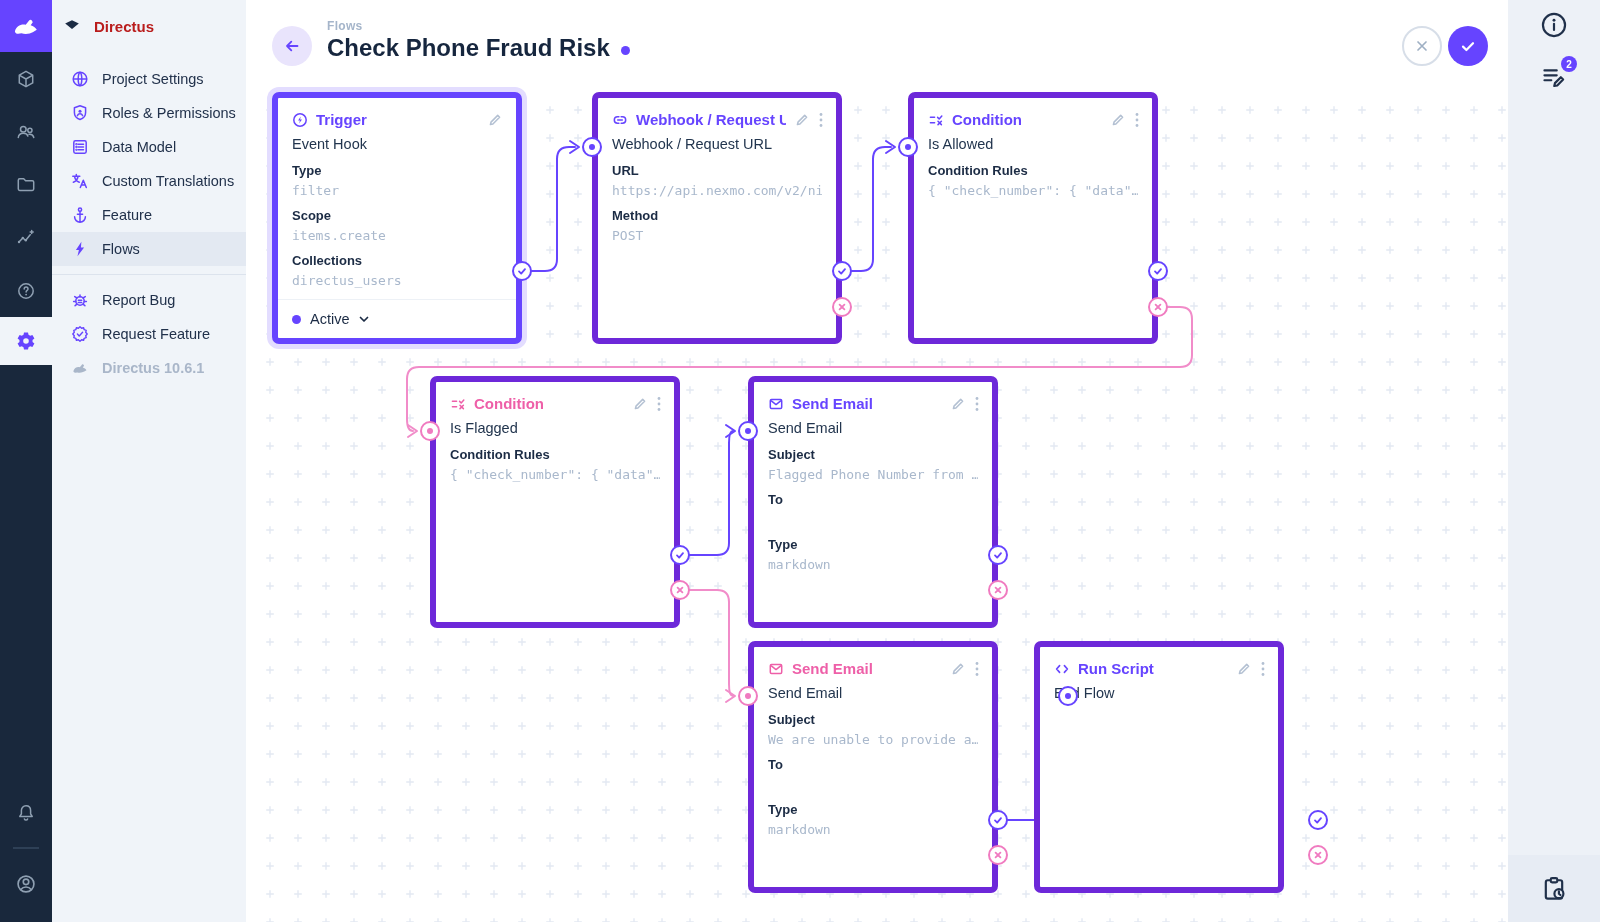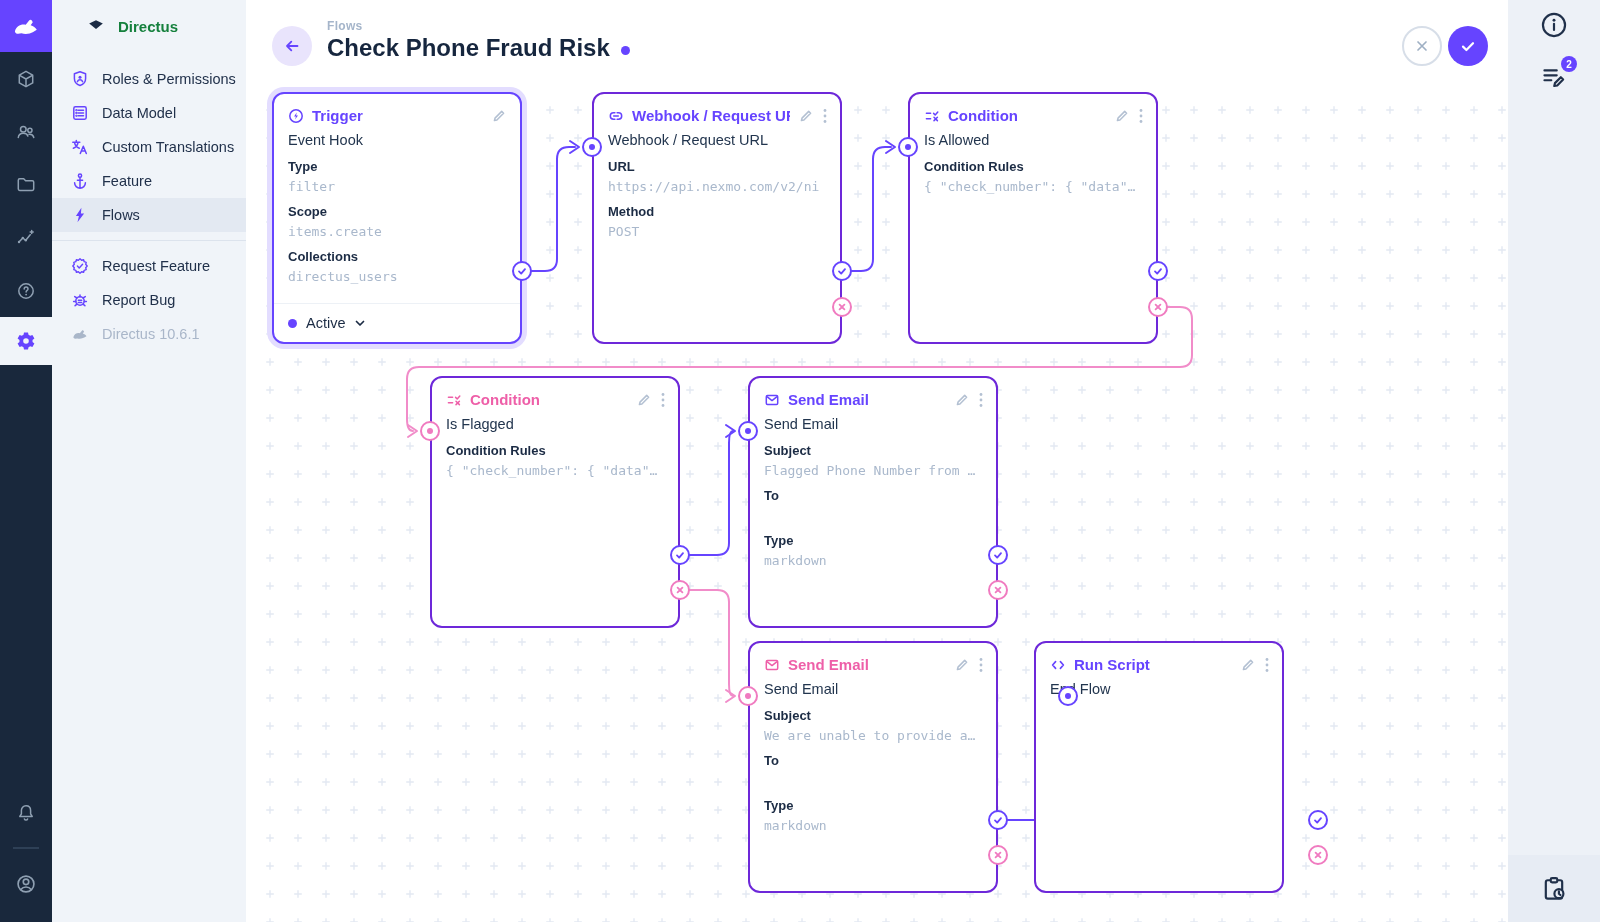--- a/index.html
+++ b/index.html
@@ -9,44 +9,44 @@
   
   .module-bar { position:absolute; left:0; top:0; width:52px; height:922px; background:#19283C; z-index:10; }
   .mb-logo { width:52px; height:52px; background:#6644FF; display:flex; align-items:center; justify-content:center; }
   .mb-item { width:52px; height:53px; display:flex; align-items:center; justify-content:center; color:#8FA0B2; }
   .mb-item.active { height:48px; background:#F0F4F9; color:#6644FF; }
   .mb-bottom { position:absolute; bottom:12px; left:0; width:52px; }
   .mb-divider { width:26px; height:2px; background:#2E4056; margin:8px auto; }
 
   
   .sidebar { position:absolute; left:52px; top:0; width:194px; height:922px; background:#F0F4F9; z-index:10; }
-  .sb-project { height:52px; display:flex; align-items:center; gap:12px; padding:0 34px; font-size:15px; font-weight:bold; color:#15803d; }
+  .sb-project { height:52px; display:flex; align-items:center; gap:12px; padding:0 10px; font-size:15px; font-weight:bold; color:#b91c1c; }
   .sb-nav { padding-top:10px; }
   .sb-item { height:34px; display:flex; align-items:center; gap:12px; padding:0 18px; font-size:14.5px; font-weight:500; color:#21314B; white-space:nowrap; overflow:hidden; cursor:pointer; }
   .sb-item .ic { width:20px; display:flex; justify-content:center; flex:none; color:#6644FF; }
   .sb-item.active { background:#E3E9F2; }
   .sb-divider { height:1px; background:#DCE3ED; margin:8px 0; }
-  .sb-item.version { color:#A9B6C9; }
+  .sb-item.version { color:#A9B6C9;font-weight:bold; }
   .sb-item.version .ic { color:#A9B6C9; }
 
   
   .main { position:absolute; left:246px; top:0; width:1262px; height:922px; background:#fff; overflow:hidden; }
   .wires { position:absolute; left:0; top:0; z-index:1; pointer-events:none; }
 
   .back-btn { position:absolute; left:26px; top:26px; width:40px; height:40px; border-radius:50%; background:#E9E4FC; display:flex; align-items:center; justify-content:center; z-index:6; cursor:pointer; }
   .hdr-text { position:absolute; left:81px; top:19px; z-index:6; }
   .hdr-breadcrumb { font-size:12px; font-weight:bold; color:#A5B5CA; letter-spacing:.3px; }
   .hdr-title-row { display:flex; align-items:center; gap:11px; margin-top:1px; }
   .hdr-title { font-size:24px; font-weight:bold; color:#16263E; }
   .hdr-dot { width:9px; height:9px; border-radius:50%; background:#6644FF; margin-top:5px; }
   .btn-discard { position:absolute; left:1156px; top:26px; width:40px; height:40px; border-radius:50%; background:#fff; border:2px solid #D7DEE8; display:flex; align-items:center; justify-content:center; z-index:6; cursor:pointer; }
   .btn-save { position:absolute; left:1202px; top:26px; width:40px; height:40px; border-radius:50%; background:#6644FF; display:flex; align-items:center; justify-content:center; z-index:6; cursor:pointer; }
 
   
-  .panel { position:absolute; width:250px; height:252px; background:#fff; border:2px solid #6d28d9; border-radius:12px; z-index:2; }
+  .panel { position:absolute; width:250px; height:252px; background:#fff; border:6px solid #6d28d9; border-radius:7px; z-index:2; }
   .panel--trigger { border-color:#6644FF; box-shadow:0 0 0 5px #E3DDFF; }
   .panel-head { display:flex; align-items:center; gap:8px; padding:13px 13px 5px 14px; }
   .panel-head .hic { flex:none; display:flex; }
   .panel-title { font-size:15px; font-weight:bold; flex:1; white-space:nowrap; overflow:hidden; }
   .head-purple { color:#6644FF; }
   .head-pink { color:#EE5FA8; }
   .panel-actions { display:flex; align-items:center; gap:9px; color:#B3C0D2; flex:none; }
   .panel-actions span { display:flex; cursor:pointer; }
   .panel-body { padding:1px 14px 0; }
   .p-name { font-size:14.5px; color:#22354E; height:21px; line-height:21px; white-space:nowrap; overflow:hidden; }
@@ -140,20 +140,29 @@
 <div class="sidebar">
   <div class="sb-project">
     <svg width="20" height="20" viewBox="0 0 20 20">
         <path fill="#1B2B44" d="M10 4.2L3.2 7.4 10 13l6.8-5.6z"></path>
       </svg>
     <span>Directus</span>
   </div>
   <div class="sb-nav">
     <div class="sb-item">
       <span class="ic">
+          <svg width="18" height="18" viewBox="0 0 18 18" fill="none" stroke="currentColor" stroke-width="1.5">
+            <circle cx="9" cy="9" r="6.8"></circle>
+            <path d="M2.2 9h13.6M9 2.2c2.4 2 2.4 11.6 0 13.6M9 2.2c-2.4 2-2.4 11.6 0 13.6"></path>
+          </svg>
+        </span>
+      <span>Project Settings</span>
+    </div>
+    <div class="sb-item">
+      <span class="ic">
           <svg width="18" height="18" viewBox="0 0 18 18" fill="none" stroke="currentColor" stroke-width="1.5" stroke-linejoin="round">
             <path d="M9 1.8l5.6 2v4.6c0 3.6-2.2 6-5.6 7.1-3.4-1.1-5.6-3.5-5.6-7.1V3.8z"></path>
             <circle cx="9" cy="7.3" r="1.5" fill="currentColor" stroke="none"></circle>
             <path d="M6.4 11.6c.5-1.2 1.5-1.8 2.6-1.8s2.1.6 2.6 1.8" stroke-linecap="round"></path>
           </svg>
         </span>
       <span>Roles &amp; Permissions</span>
     </div>
     <div class="sb-item">
       <span class="ic">
@@ -189,35 +198,35 @@
       <span class="ic">
           <svg width="18" height="18" viewBox="0 0 18 18">
             <path fill="currentColor" d="M10.4 1.8L4.9 9.9h3l-1.4 6.3 6.6-8.7h-3.2z"></path>
           </svg>
         </span>
       <span>Flows</span>
     </div>
     <div class="sb-divider"></div>
     <div class="sb-item">
       <span class="ic">
+          <svg width="18" height="18" viewBox="0 0 18 18" fill="none" stroke="currentColor" stroke-width="1.5" stroke-linecap="round">
+            <circle cx="9" cy="10" r="4.2"></circle>
+            <path d="M9 5.8V3.9M6 7l-2.3-1.4M12 7l2.3-1.4M4.8 10.6H2.6M13.2 10.6h2.2M6 13.2l-1.9 1.5M12 13.2l1.9 1.5M7.3 9.2h3.4M7.3 11.4h3.4"></path>
+          </svg>
+        </span>
+      <span>Report Bug</span>
+    </div>
+    <div class="sb-item">
+      <span class="ic">
           <svg width="18" height="18" viewBox="0 0 18 18" fill="none" stroke="currentColor" stroke-width="1.4" stroke-linejoin="round" stroke-linecap="round">
             <path d="M9 1.8l1.6 1.4 2-.5.6 2 2 .6-.5 2L16.2 9l-1.5 1.7.5 2-2 .6-.6 2-2-.5L9 16.2l-1.6-1.4-2 .5-.6-2-2-.6.5-2L1.8 9l1.5-1.7-.5-2 2-.6.6-2 2 .5z"></path>
             <path d="M6.4 9.1l1.8 1.8 3.4-3.6"></path>
           </svg>
         </span>
       <span>Request Feature</span>
-    </div>
-    <div class="sb-item">
-      <span class="ic">
-          <svg width="18" height="18" viewBox="0 0 18 18" fill="none" stroke="currentColor" stroke-width="1.5" stroke-linecap="round">
-            <circle cx="9" cy="10" r="4.2"></circle>
-            <path d="M9 5.8V3.9M6 7l-2.3-1.4M12 7l2.3-1.4M4.8 10.6H2.6M13.2 10.6h2.2M6 13.2l-1.9 1.5M12 13.2l1.9 1.5M7.3 9.2h3.4M7.3 11.4h3.4"></path>
-          </svg>
-        </span>
-      <span>Report Bug</span>
     </div>
     <div class="sb-item version">
       <span class="ic">
           <svg width="18" height="18" viewBox="0 0 20 20">
             <path fill="currentColor" d="M2.6 13.6c.8-3.4 4.2-5.2 7.2-4.4l2.3-2.9c.5-.6 1.5-.5 1.9.2l.5 1-1.4 2c1.8.4 3.2 1.5 4.1 3l-2.4 1.5c-2.2 1.3-5.2 1.6-7.8.9l-2.2.3c-1 .1-2-.6-2.2-1.6z"></path>
           </svg>
         </span>
       <span>Directus 10.6.1</span>
     </div>
   </div>

